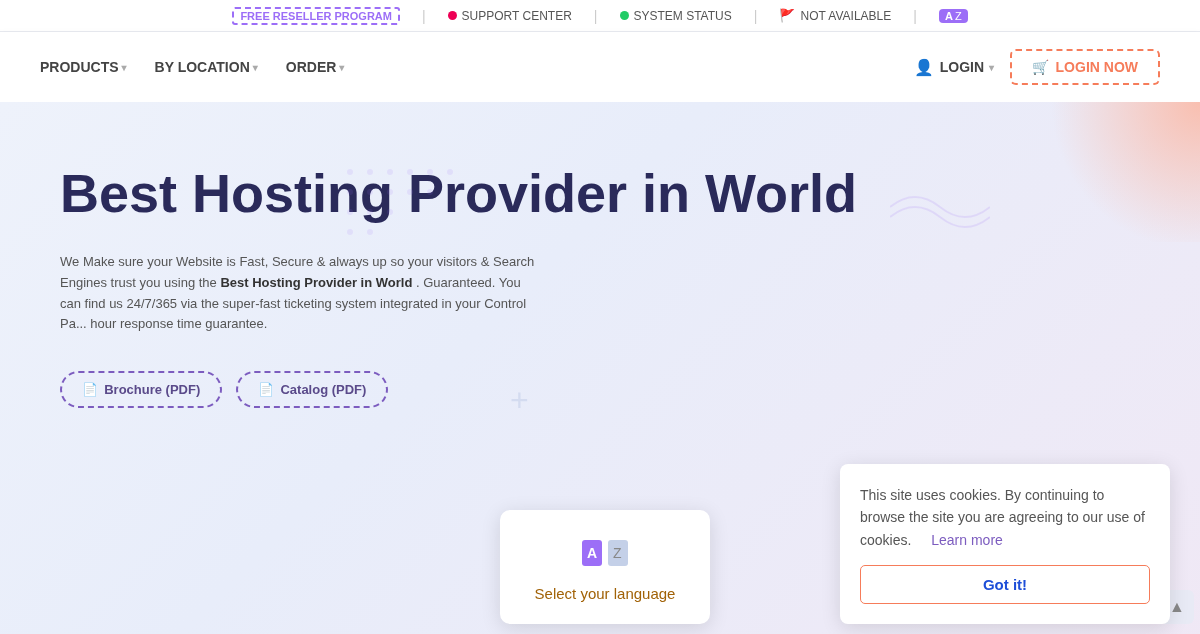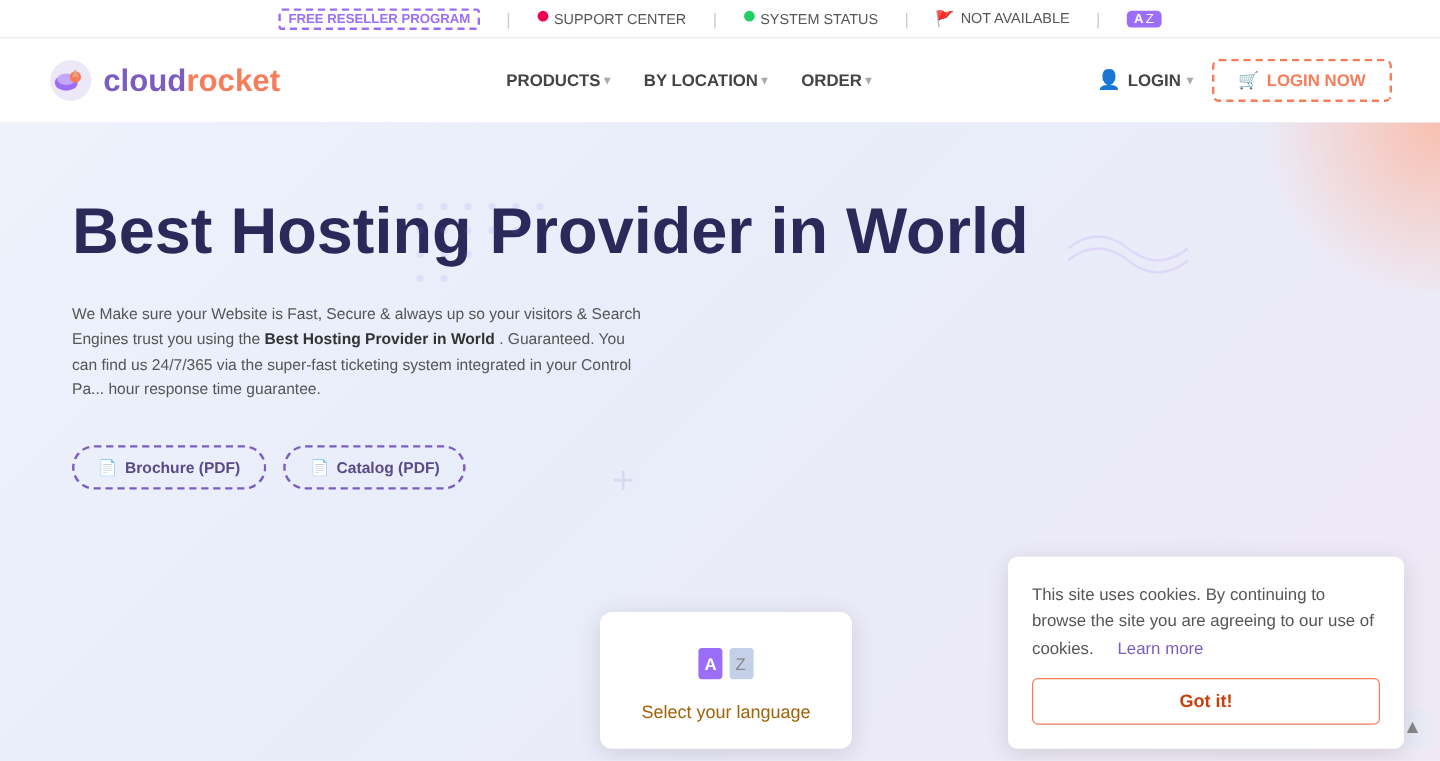--- a/index.html
+++ b/index.html
@@ -12,20 +12,21 @@
       height: 32px;
       display: flex;
       align-items: center;
       justify-content: center;
       gap: 0;
       font-size: 12px;
       color: #555;
     }
     .top-bar-item {
       display: flex;
+      align-items: center;
       gap: 5px;
       padding: 0 22px;
     }
     .top-bar-divider {
       color: #ccc;
       font-size: 14px;
     }
     .free-badge {
       border: 2px dashed #9c6ef7;
       border-radius: 3px;
@@ -226,21 +227,21 @@
     }
     .cookie-popup a { color: #7c5cbf; text-decoration: none; margin-left: 16px; }
     .cookie-popup-btn {
       display: block;
       width: 100%;
       margin-top: 14px;
       padding: 10px;
       border: 1px solid #f67c5a;
       border-radius: 5px;
       background: transparent;
-      color: #c2410c;
+      color: #1d4ed8;
       font-weight: 700;
       font-size: 15px;
       cursor: pointer;
       text-align: center;
     }
 
     
     .lang-popup {
       position: absolute;
       bottom: 48px;
@@ -305,32 +306,20 @@
   <span class="top-bar-divider">|</span>
   <div class="top-bar-item">
     <span class="lang-az">
       <span>A</span>
       <span style="font-weight:300;">Z</span>
     </span>
   </div>
 </div>
 
 <nav class="navbar">
-  <div class="logo">
-    <svg class="logo-icon" viewBox="0 0 40 40">
-      <circle cx="20" cy="20" r="18" fill="#ede8f8"></circle>
-      <ellipse cx="16" cy="22" rx="10" ry="7" fill="#9c6ef7"></ellipse>
-      <ellipse cx="16" cy="19" rx="8" ry="5" fill="#c4a8f8"></ellipse>
-      <circle cx="24" cy="17" r="5" fill="#f67c5a"></circle>
-      <polygon points="24,10 27,17 21,17" fill="#f0a080"></polygon>
-    </svg>
-    <div class="logo-text">
-      <span class="cloud">cloud</span><span class="rocket">rocket</span>
-    </div>
-  </div>
 
   <div class="nav-links">
     <div class="nav-link">
       <span>PRODUCTS</span>
       <span class="chevron">▾</span>
     </div>
     <div class="nav-link">
       <span>BY LOCATION</span>
       <span class="chevron">▾</span>
     </div>

